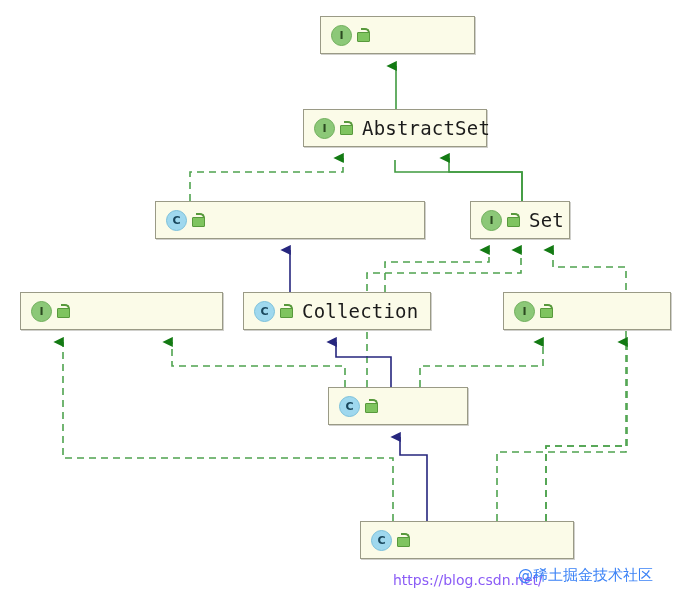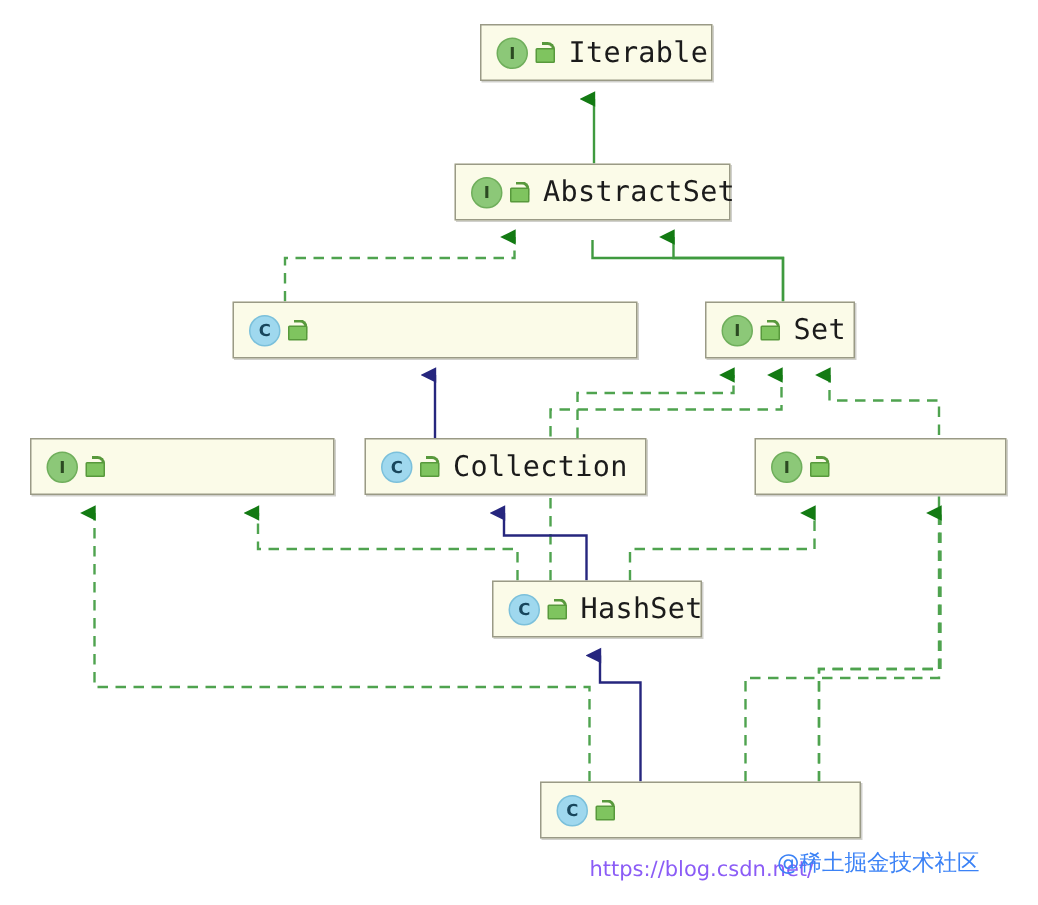--- a/index.html
+++ b/index.html
@@ -165,21 +165,20 @@
   </svg>
 
   <div class="node" style="left:320px; top:16px; width:155px;">
     <span class="ico-wrap">
       <span class="type-icon iface">I</span>
       <span class="lock-icon">
         <span class="lock-shackle"></span>
           <span class="lock-body"></span>
       </span>
     </span>
-    <span class="node-label">Iterable</span>
   </div>
 
   <div class="node" style="left:303px; top:109px; width:184px;">
     <span class="ico-wrap">
       <span class="type-icon iface">I</span>
       <span class="lock-icon">
         <span class="lock-shackle"></span>
           <span class="lock-body"></span>
       </span>
     </span>
@@ -239,21 +238,20 @@
   </div>
 
   <div class="node" style="left:328px; top:387px; width:140px;">
     <span class="ico-wrap">
       <span class="type-icon cls">C</span>
       <span class="lock-icon">
         <span class="lock-shackle"></span>
           <span class="lock-body"></span>
       </span>
     </span>
-    <span class="node-label">HashSet</span>
   </div>
 
   <div class="node" style="left:360px; top:521px; width:214px;">
     <span class="ico-wrap">
       <span class="type-icon cls">C</span>
       <span class="lock-icon">
         <span class="lock-shackle"></span>
           <span class="lock-body"></span>
       </span>
     </span>

